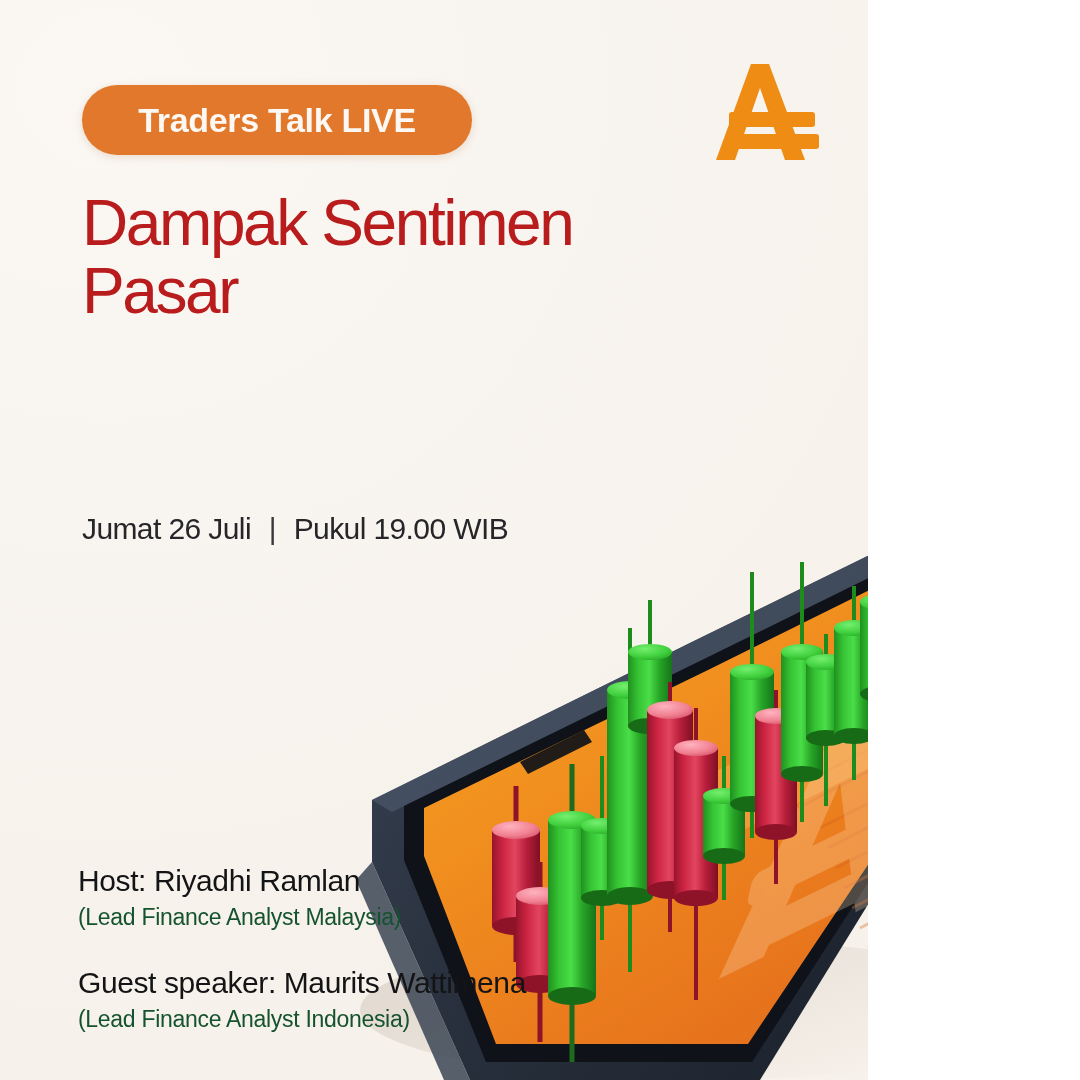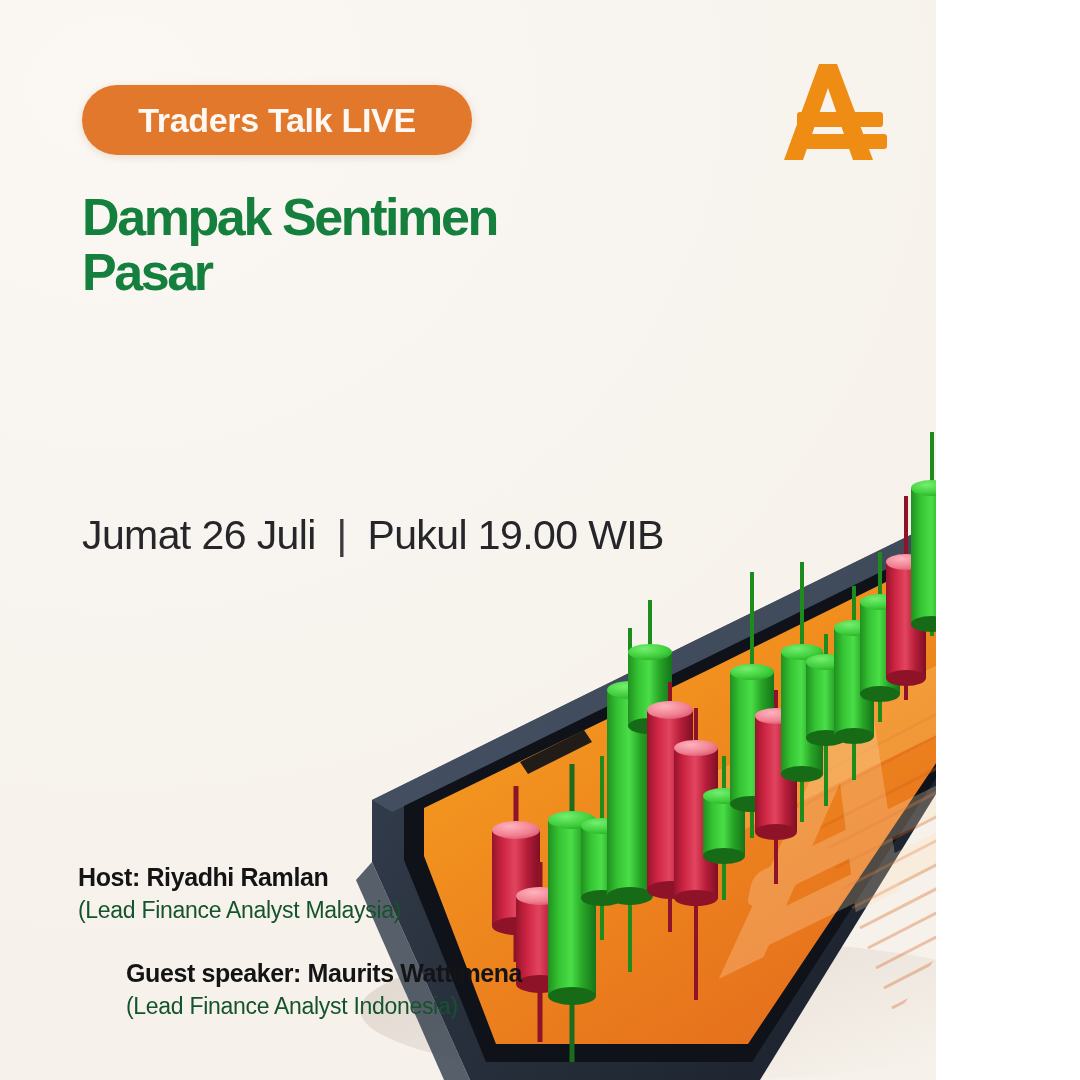--- a/index.html
+++ b/index.html
@@ -2,21 +2,21 @@
 <html><head>
 <meta charset="utf-8">
 <style>
   html, body {
     margin: 0;
     padding: 0;
     background: #ffffff;
   }
   .poster {
     position: relative;
-    width: 936px;
+    width: 868px;
     height: 1080px;
     overflow: hidden;
     background: #f8f4ef;
     font-family: "Liberation Sans", sans-serif;
   }
 
   
   .bg-wash {
     position: absolute;
     inset: 0;
@@ -54,60 +54,60 @@
     width: 110px;
     height: 105px;
   }
 
   
   .headline {
     position: absolute;
     left: 82px;
     top: 190px;
     width: 700px;
-    color: #15803d;
-    font-size: 52px;
+    color: #b91c1c;
+    font-size: 64px;
     line-height: 1.06;
-    font-weight: 700;
+    font-weight: 400;
     letter-spacing: -2.4px;
   }
   .headline .ln { display: block; }
 
   
   .datetime {
     position: absolute;
     left: 82px;
     top: 512px;
     color: #26262a;
-    font-size: 41px;
+    font-size: 30px;
     font-weight: 400;
     letter-spacing: -0.6px;
     white-space: nowrap;
     text-align: center;
   }
   .datetime .sep {
     display: inline-block;
     margin: 0 10px;
     color: #3a3a3e;
     font-weight: 300;
   }
 
   
   .speakers {
     position: absolute;
     left: 78px;
     top: 862px;
     z-index: 40;
   }
   .spk-block { margin-bottom: 32px; }
-  .spk-block:last-child { margin-bottom: 0; margin-left: 48px; }
+  .spk-block:last-child { margin-bottom: 0; }
   .spk-name {
     color: #141416;
-    font-size: 25px;
-    font-weight: 700;
+    font-size: 30px;
+    font-weight: 400;
     letter-spacing: -0.4px;
     line-height: 1.25;
     white-space: nowrap;
   }
   .spk-role {
     color: #14532d;
     font-size: 23px;
     font-weight: 400;
     letter-spacing: -0.3px;
     line-height: 1.3;

